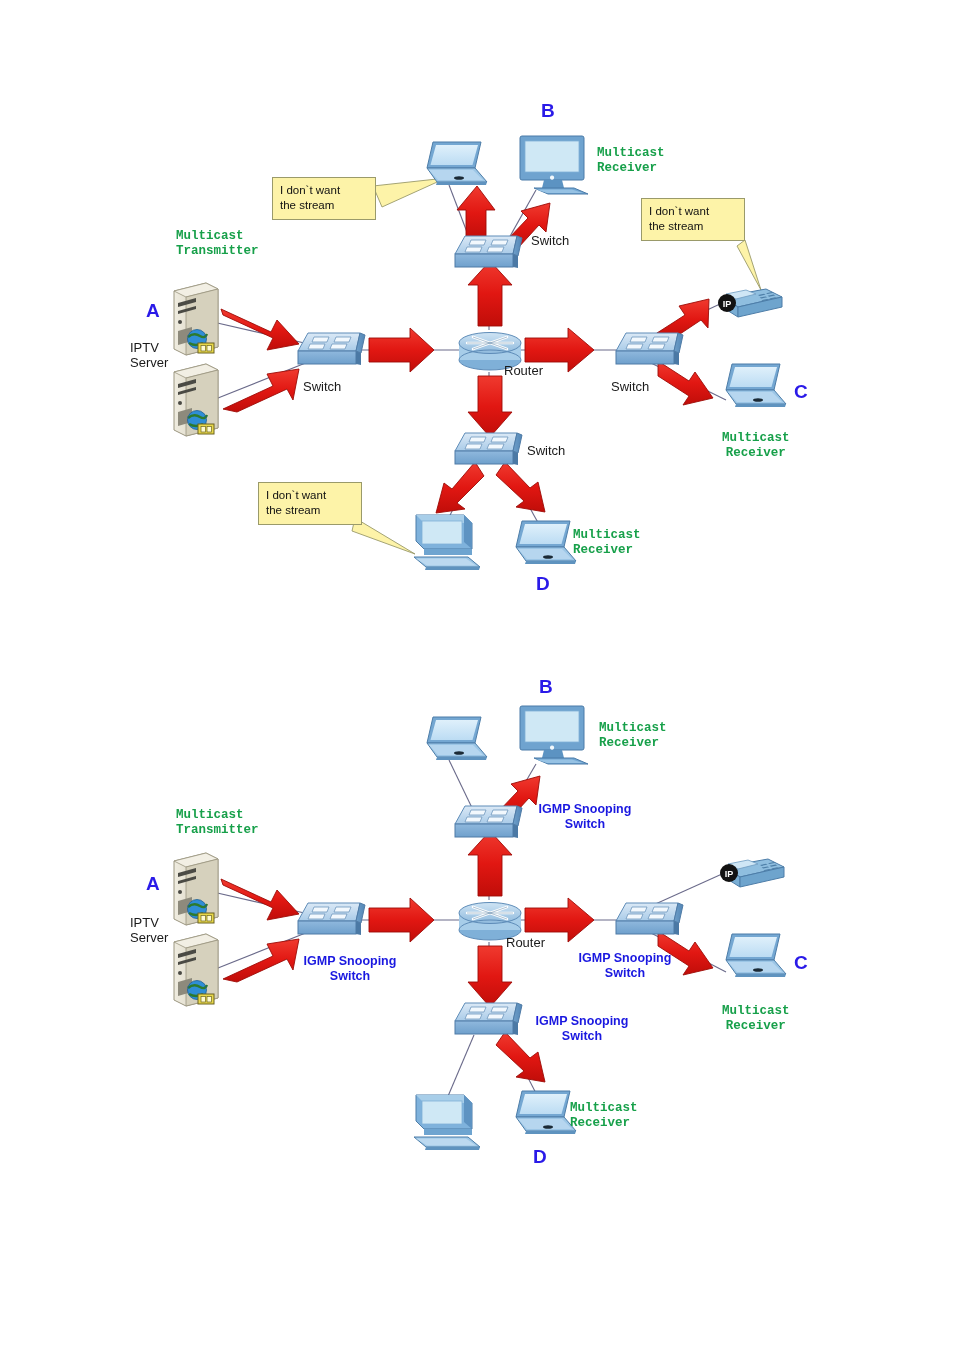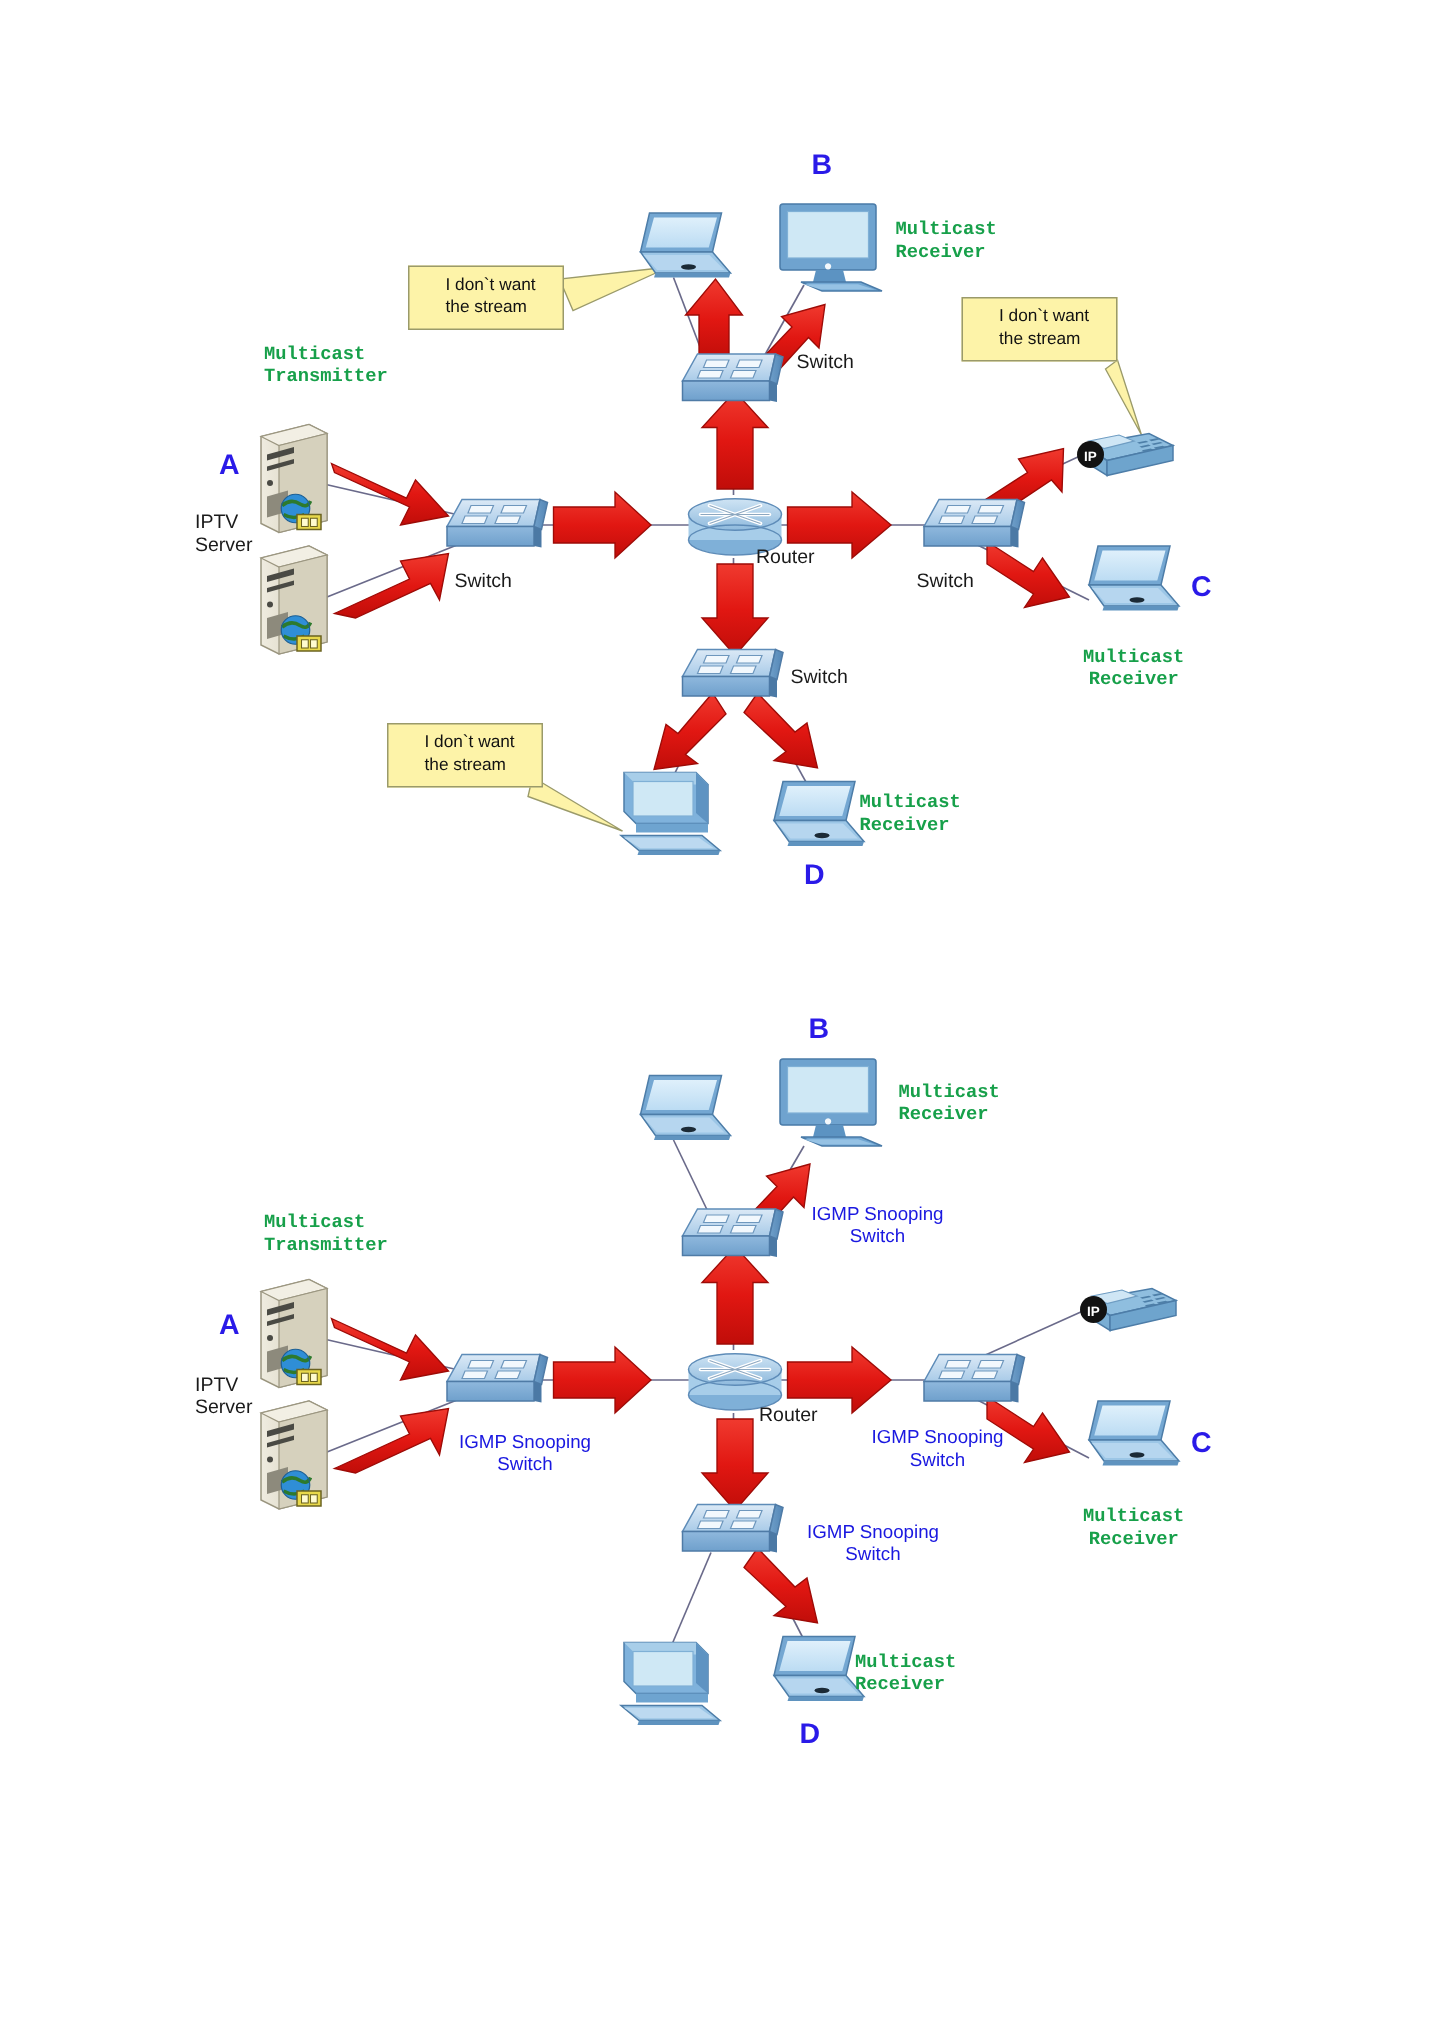--- a/index.html
+++ b/index.html
@@ -11,33 +11,33 @@
   }
   .stage{position:absolute;left:0;top:0;width:954px;height:1350px;}
   .fig{position:absolute;left:0;width:954px;}
   #figure-1{top:0;height:660px;}
   #figure-2{top:660px;height:690px;}
 
   .svg-layer{position:absolute;left:0;top:0;width:100%;height:100%;overflow:visible;}
 
   .lbl{position:absolute;white-space:pre;line-height:1.18;}
   .lbl-green{color:#17a04a;font-weight:bold;font-size:12.5px;font-family:Liberation Mono, monospace;}
-  .lbl-blue{color:#1a18e0;font-weight:normal;font-size:12.5px;}
+  .lbl-blue{color:#1a18e0;font-weight:bold;font-size:12.5px;}
   .lbl-blue-letter{color:#2a1ae8;font-weight:bold;font-size:19px;}
   .lbl-black{color:#1a1a1a;font-size:13px;}
   .ctr{text-align:center;}
 
   .callout{
     position:absolute;
     background:#fdf3a8;
     border:1px solid #9a9a6a;
     color:#111;
     font-size:11.5px;
     line-height:1.3;
-    padding:5px 7px 6px 24px;
+    padding:5px 7px 6px 7px;
     box-sizing:border-box;
     white-space:pre-line;
   }
 </style>
 </head>
 <body>
 
 <div class="stage">
 
   <div class="fig" id="figure-1">

